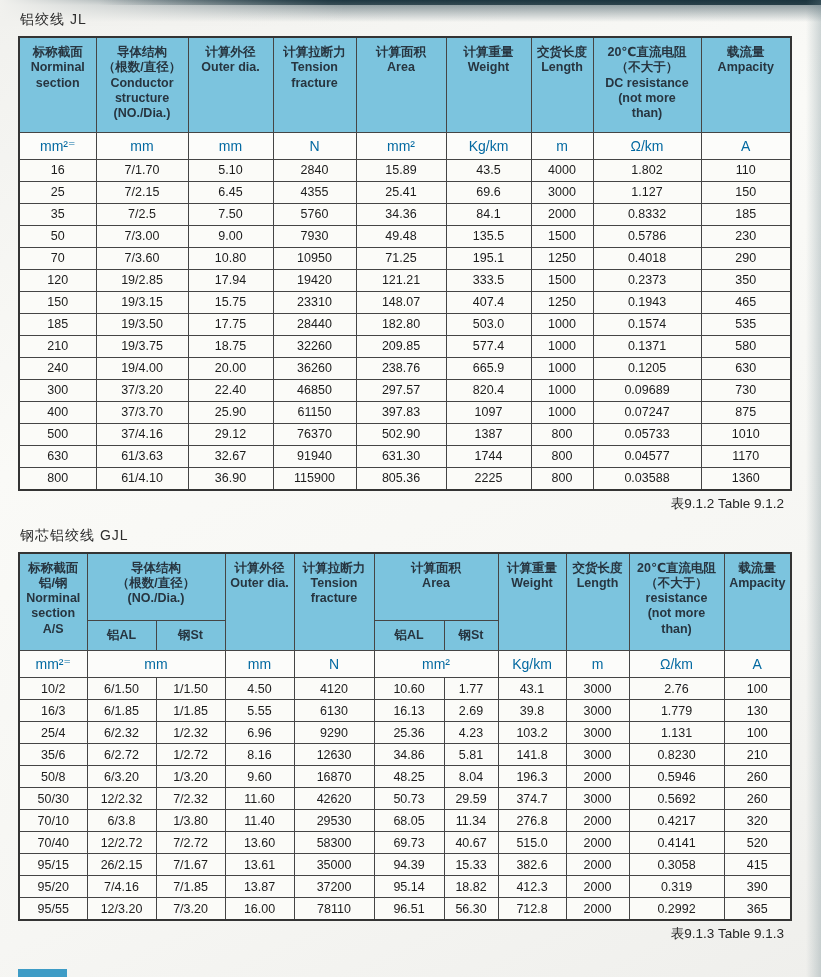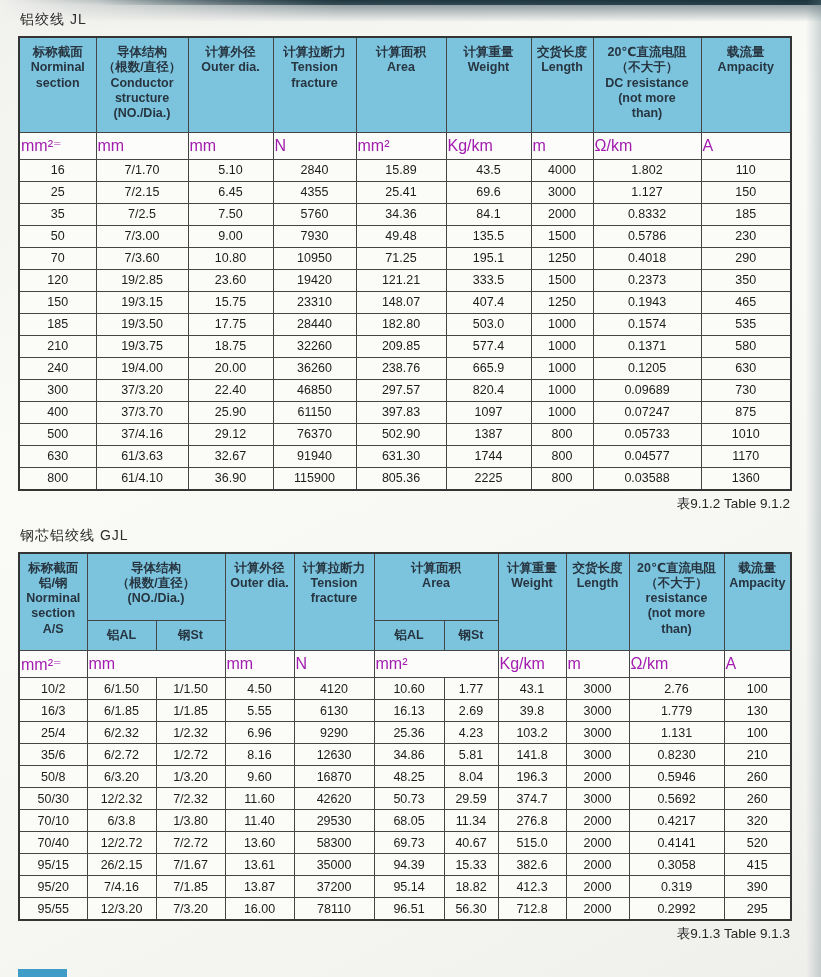--- a/index.html
+++ b/index.html
@@ -29,30 +29,30 @@
   }
   table{border-collapse:collapse;table-layout:fixed;width:772px;border:2px solid #343434;}
   th,td{border:1px solid #454545;overflow:hidden;}
   th{
     background:#7cc4de;color:#273540;font-weight:bold;
     font-size:12.5px;line-height:1.22;text-align:center;vertical-align:top;
     padding:7px 1px 3px 1px;white-space:pre-line;
   }
   th.sub{vertical-align:middle;padding:2px 1px;}
   tr.units td{
-    background:#fcfcfa;font-size:16px;color:#a21caf;text-align:left;
+    background:#fcfcfa;font-size:14px;color:#0369a1;text-align:center;
     height:24px;vertical-align:middle;
   }
   tbody.data td{
     background:#fbfbf8;font-size:12.5px;color:#1c1c1c;text-align:center;
     height:21px;vertical-align:middle;padding:0 2px;
   }
   .tbl-caption{
     font-size:13.5px;color:#262626;text-align:right;
-    margin:3px 0 0 0;height:19px;line-height:19px;
+    margin:3px 6px 0 0;height:19px;line-height:19px;
   }
   .gap{height:13px;}
   .t1-head{height:95px;}
   .t2-head-main{height:68px;}
   .t2-head-sub{height:30px;}
   .footer-bar{position:absolute;left:18px;bottom:0;width:49px;height:8px;background:#3e9cc6;}
 </style>
 </head>
 <body>
 
@@ -170,21 +170,21 @@
             <td>10950</td>
             <td>71.25</td>
             <td>195.1</td>
             <td>1250</td>
             <td>0.4018</td>
             <td>290</td>
           </tr>
           <tr>
             <td>120</td>
             <td>19/2.85</td>
-            <td>23.60</td>
+            <td>17.94</td>
             <td>19420</td>
             <td>121.21</td>
             <td>333.5</td>
             <td>1500</td>
             <td>0.2373</td>
             <td>350</td>
           </tr>
           <tr>
             <td>150</td>
             <td>19/3.15</td>
@@ -489,21 +489,21 @@
             <td>95/55</td>
             <td>12/3.20</td>
             <td>7/3.20</td>
             <td>16.00</td>
             <td>78110</td>
             <td>96.51</td>
             <td>56.30</td>
             <td>712.8</td>
             <td>2000</td>
             <td>0.2992</td>
-            <td>295</td>
+            <td>365</td>
           </tr>
         </tbody>
     </table>
 
     <div class="tbl-caption">表9.1.3 Table 9.1.3</div>
   </div>
 
   <div class="footer-bar"></div>
 </div>
 

